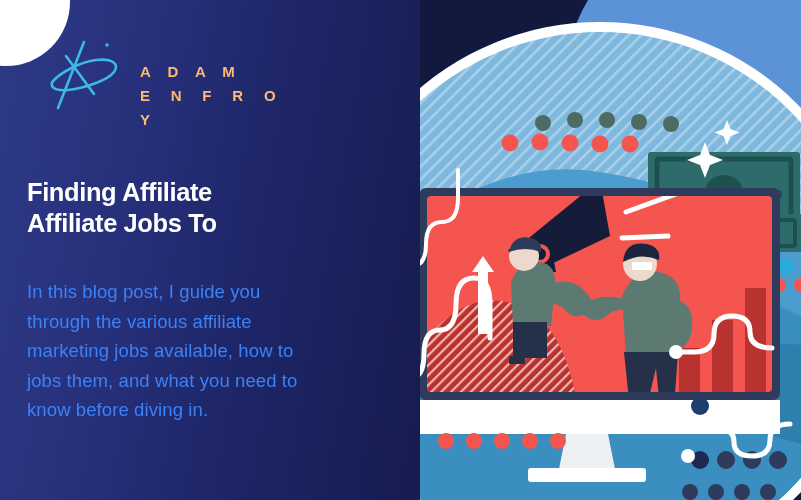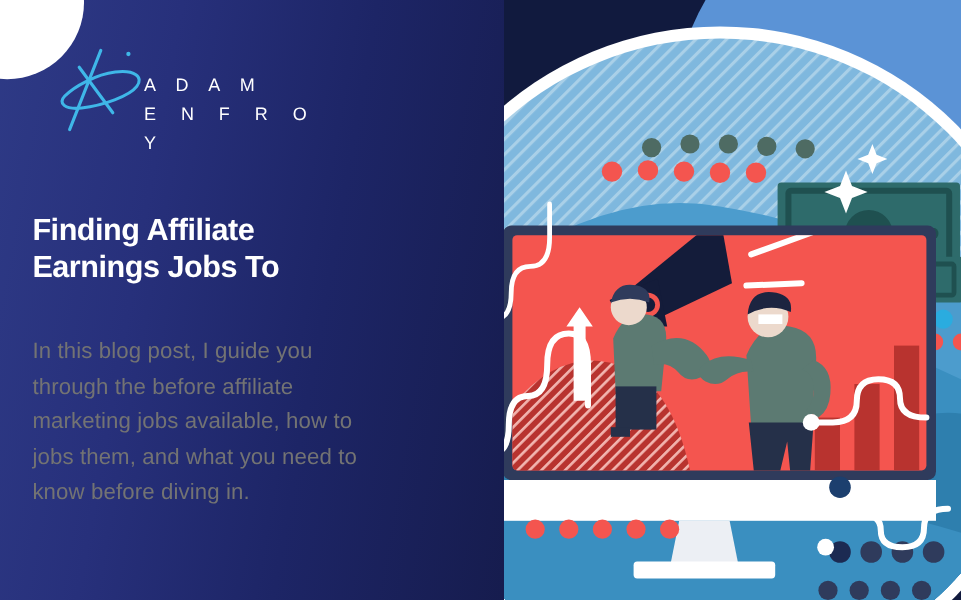--- a/index.html
+++ b/index.html
@@ -25,39 +25,39 @@
     background:#ffffff; z-index:3;
   }
 
   
   .logo-wrap{
     position:absolute; left:36px; top:34px; z-index:6;
     width:250px; height:98px;
   }
   .logo-mark{ position:absolute; left:0; top:0; }
   .logo-text{
-    position:absolute; left:84px; top:26px;
-    color:#ffffff; letter-spacing:6.5px;
-    font-size:15px; line-height:24px; font-weight:400;
+    position:absolute; left:104px; top:26px;
+    color:#fdba74; letter-spacing:6.5px;
+    font-size:15px; line-height:24px; font-weight:700;
   }
   .logo-text .l2{ display:block; letter-spacing:8.3px; }
 
   
   .headline{
     position:absolute; left:27px; top:177px; z-index:6;
     width:350px;
     color:#ffffff; font-weight:700;
     font-size:25.5px; line-height:30.5px;
     letter-spacing:-0.4px;
   }
   .headline span{ display:block; }
   .body-copy{
     position:absolute; left:27px; top:277px; z-index:6;
     width:330px;
-    color:#737373; font-weight:400;
+    color:#3b82f6; font-weight:400;
     font-size:18.5px; line-height:29.5px;
     letter-spacing:0.1px;
   }
   .body-copy span{ display:block; }
 
   
   .illus{
     position:absolute; left:0; top:0; width:801px; height:500px; z-index:1;
   }
   .illus svg{ display:block; }
@@ -269,24 +269,24 @@
       <circle cx="71" cy="11" r="1.8" fill="#3fb7e8"></circle>
     </svg>
     <div class="logo-text">
       <span>A D A M</span>
       <span class="l2">E N F R O Y</span>
     </div>
   </div>
 
   <div class="headline">
     <span>Finding Affiliate</span>
-    <span>Earnings Jobs To</span>
+    <span>Affiliate Jobs To</span>
   </div>
 
   <div class="body-copy">
     <span>In this blog post, I guide you</span>
-    <span>through the before affiliate</span>
+    <span>through the various affiliate</span>
     <span>marketing jobs available, how to</span>
     <span>jobs them, and what you need to</span>
     <span>know before diving in.</span>
   </div>
 
 </div>
 
 </body></html>

